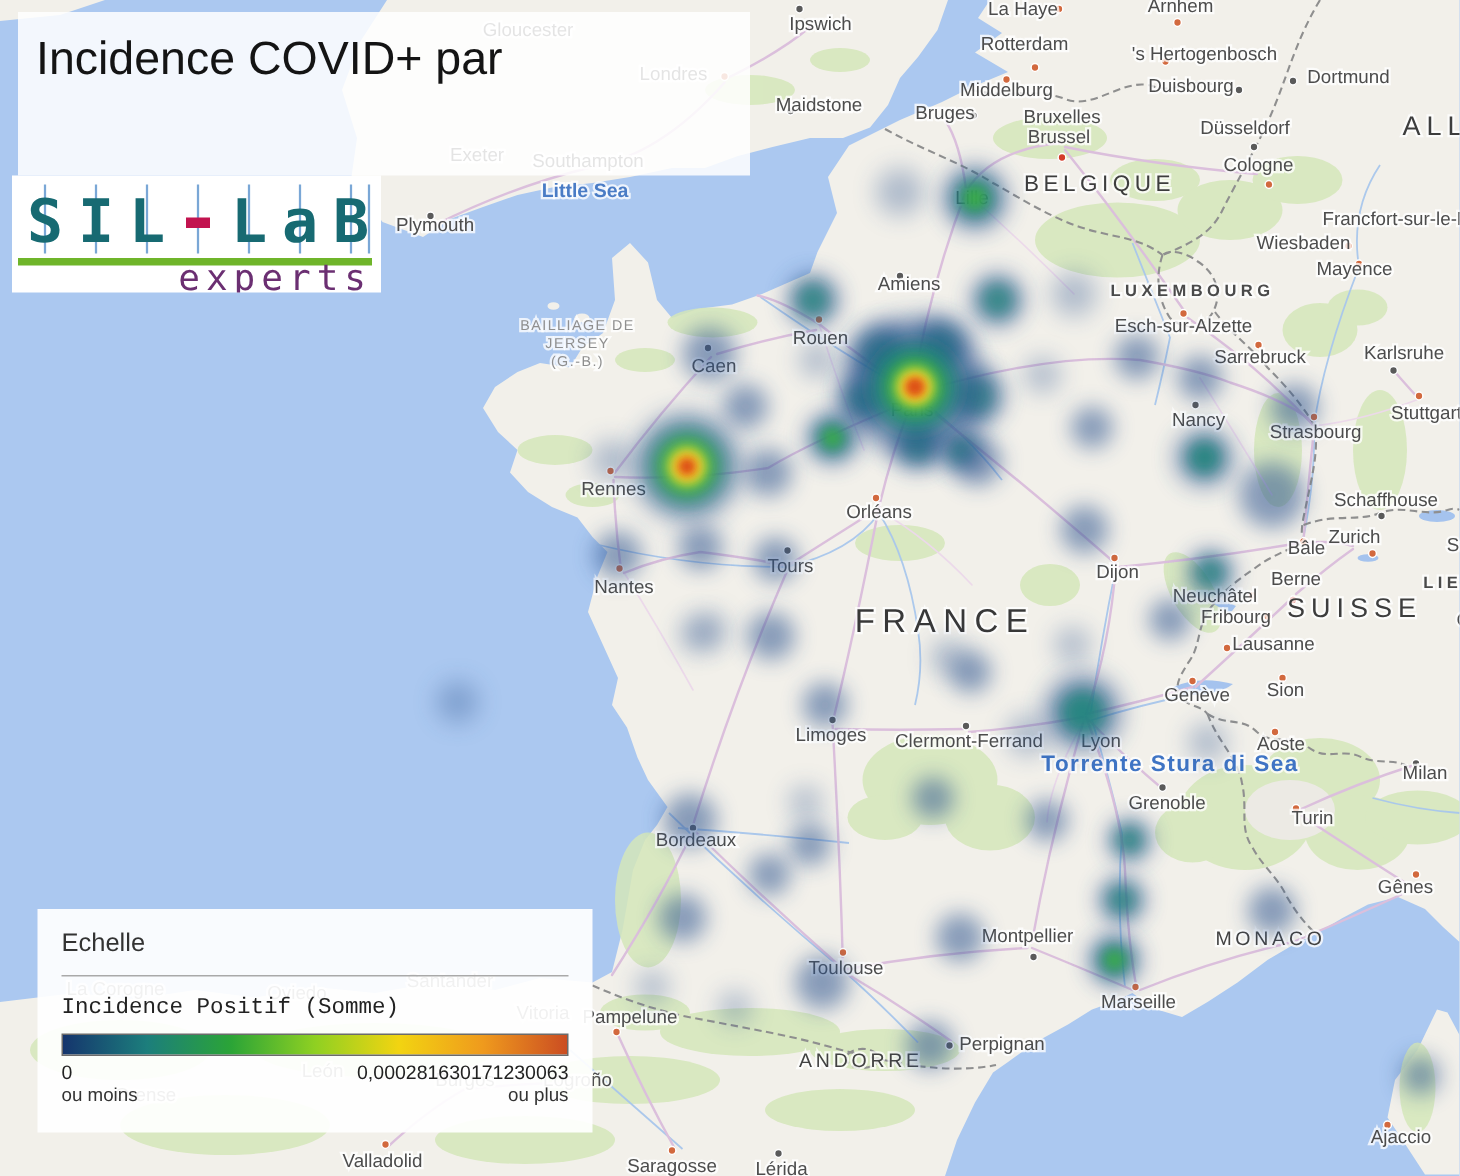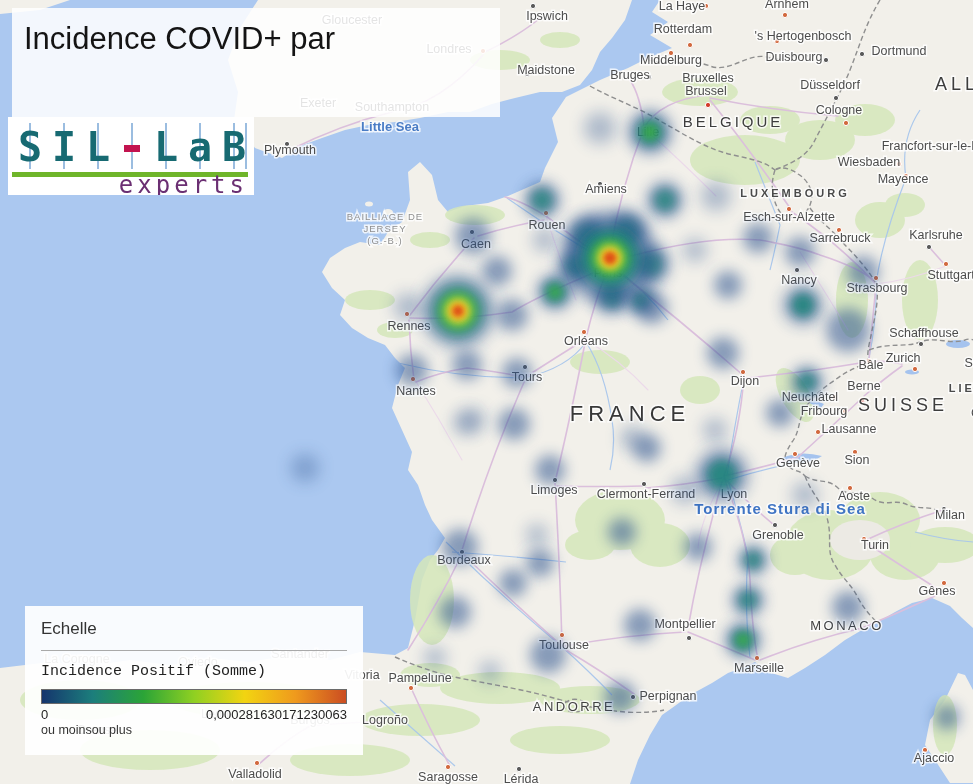--- a/index.html
+++ b/index.html
@@ -16,30 +16,30 @@
   .cxs{font-size:11px;letter-spacing:3px;fill:#4a4a4a;font-weight:bold;}
   .sea{font-size:13px;font-weight:bold;fill:#4a7cc5;}
   .sealg{font-size:15px;font-weight:bold;letter-spacing:1px;fill:#3f74c4;}
   .region{font-size:9.5px;letter-spacing:1px;fill:#8f8f8f;}
 
   .overlay{position:absolute;box-sizing:border-box;}
   .title-box{left:12px;top:8px;width:488px;height:109px;
              background:rgba(255,255,255,.85);padding:8px 0 0 12px;}
   .title-line{font-size:31px;line-height:45px;color:#141414;white-space:nowrap;}
   .logo-box{left:8px;top:117px;width:246px;height:78px;background:#ffffff;}
-  .legend-box{left:25px;top:606px;width:338px;height:149px;
+  .legend-box{left:25px;top:606px;width:370px;height:149px;
               background:rgba(255,255,255,.92);padding:13px 16px 10px 16px;
               color:#333;}
   .legend-title{font-size:17px;color:#333;padding-bottom:11px;
                 border-bottom:1px solid #a9a9a9;}
   .legend-measure{margin-top:12px;font-size:15px;color:#222;font-family:Liberation Mono, monospace;}
   .legend-bar{margin-top:9px;height:13px;border:1px solid #6b6b6b;}
   .legend-row{display:flex;justify-content:space-between;margin-top:3px;
               font-size:13px;color:#222;}
-  .legend-row2{display:flex;justify-content:flex-start;margin-top:1px;
+  .legend-row2{display:flex;justify-content:space-between;margin-top:1px;
                font-size:12.5px;color:#333;}
 </style>
 </head>
 <body>
 
 <div class="stage">
 
 <svg id="map" width="973" height="784" viewBox="0 0 973 784">
   <defs>
     <filter id="f2" x="-60%" y="-60%" width="220%" height="220%">

